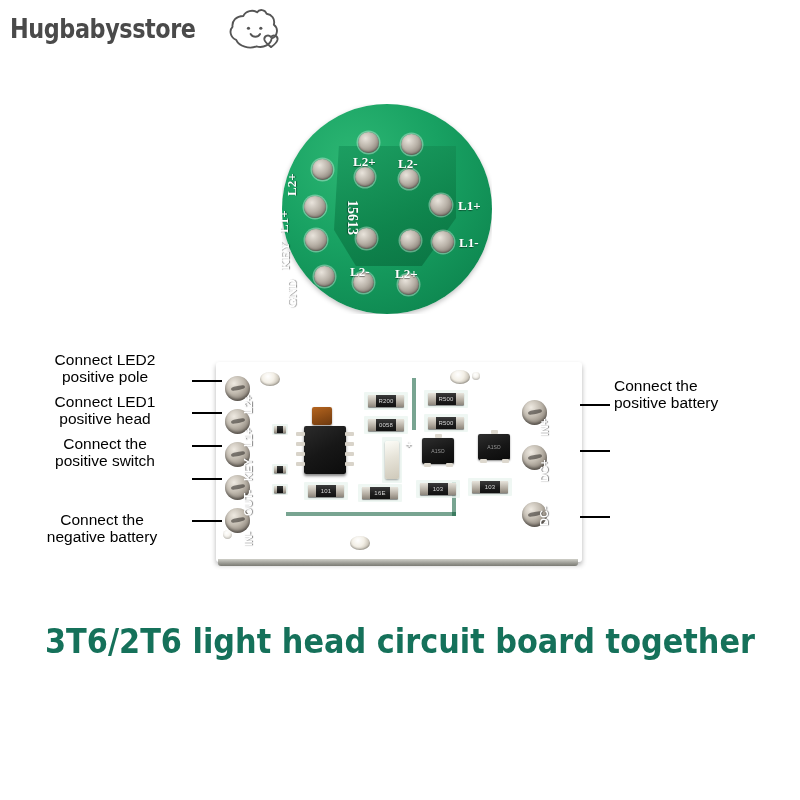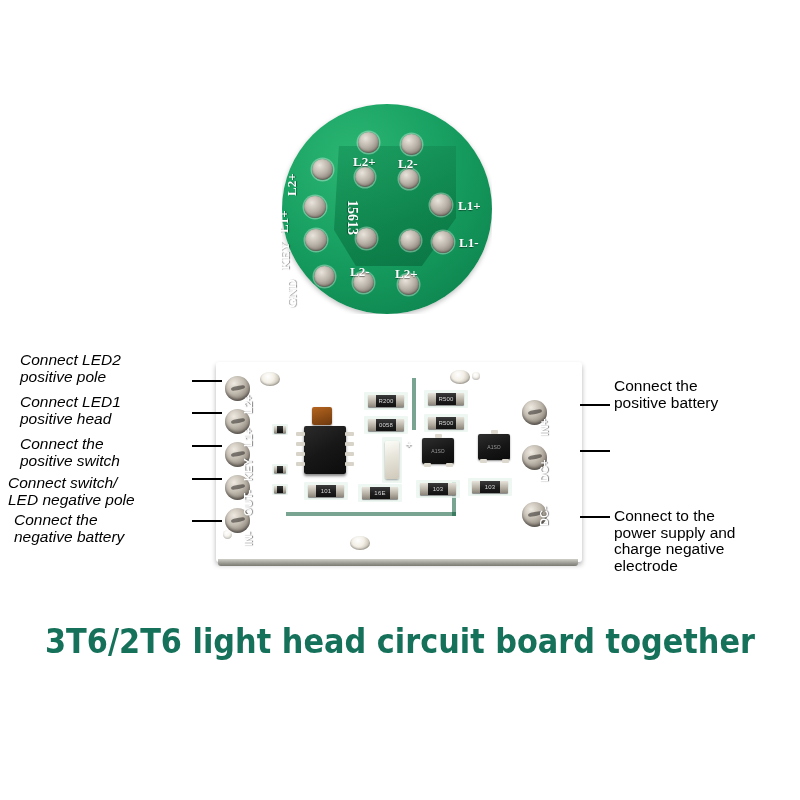--- a/index.html
+++ b/index.html
@@ -149,38 +149,50 @@
   .plus{
     position:absolute;color:#ffffff;font-weight:bold;font-size:11px;
     text-shadow:0 1px 1px rgba(0,0,0,.5);
   }
 
   
   .callout{
     position:absolute;font-size:15.5px;line-height:1.08;color:#000000;
     font-family:"Liberation Sans", sans-serif;white-space:pre-line;
   }
-  .callout.left{text-align:left;font-style:italic;}
+  .callout.left{text-align:center;}
   .callout.right{text-align:left;}
   .leader{position:absolute;height:2px;background:#000000;}
 
   
   .title{
     position:absolute;left:0;top:622px;width:800px;text-align:center;
     color:#15715a;font-weight:bold;font-size:33px;
     font-family:"DejaVu Sans", sans-serif;
     transform:scaleX(0.92);
     white-space:nowrap;
   }
 </style>
 </head>
 <body>
 
 <div id="stage">
 
+  <div class="logo">
+    <div class="logo-text">Hugbabysstore</div>
+    <svg class="logo-mark" viewBox="0 0 80 62">
+      <g fill="none" stroke="#555555" stroke-width="2.6" stroke-linecap="round" stroke-linejoin="round">
+        <path d="M56 10 C54 4 46 3 43 8 C37 4 27 6 24 13 C14 13 8 20 9 28 C4 33 6 43 14 46 C18 55 32 59 42 55 C52 58 62 52 63 44 C71 41 73 30 66 25 C68 17 63 11 56 10 Z"></path>
+        <circle cx="31" cy="30" r="2.2" fill="#555555" stroke="none"></circle>
+        <circle cx="48" cy="30" r="2.2" fill="#555555" stroke="none"></circle>
+        <path d="M34 38 C37 43 44 43 47 38"></path>
+        <path d="M62 42 C58 38 52 41 53 46 C54 50 60 54 62 56 C65 54 70 50 71 46 C72 41 66 38 62 42 Z"></path>
+      </g>
+    </svg>
+  </div>
 
   <div class="round-wrap">
     <div class="round-board"></div>
     <div class="round-notch"></div>
     <div class="round-inner-trace"></div>
 
     <div class="rpad" style="left:76px;top:28px;width:21px;height:21px;"></div>
     <div class="rpad" style="left:119px;top:30px;width:21px;height:21px;"></div>
     <div class="rpad" style="left:73px;top:63px;width:20px;height:20px;"></div>
     <div class="rpad" style="left:117px;top:65px;width:20px;height:20px;"></div>
@@ -354,35 +366,29 @@
   <div class="leader" style="left:192px;top:380px;width:30px;"></div>
 
   <div class="callout left" style="left:20px;top:394px;width:170px;">Connect LED1
 positive head</div>
   <div class="leader" style="left:192px;top:412px;width:30px;"></div>
 
   <div class="callout left" style="left:20px;top:436px;width:170px;">Connect the
 positive switch</div>
   <div class="leader" style="left:192px;top:445px;width:30px;"></div>
 
-  <div class="callout left" style="left:8px;top:475px;width:182px;">Connect switch/
-LED negative pole</div>
   <div class="leader" style="left:192px;top:478px;width:30px;"></div>
 
   <div class="callout left" style="left:14px;top:512px;width:176px;">Connect the
 negative battery</div>
   <div class="leader" style="left:192px;top:520px;width:30px;"></div>
 
   <div class="leader" style="left:580px;top:404px;width:30px;"></div>
   <div class="callout right" style="left:614px;top:378px;width:180px;">Connect the
 positive battery</div>
 
   <div class="leader" style="left:580px;top:450px;width:30px;"></div>
 
   <div class="leader" style="left:580px;top:516px;width:30px;"></div>
-  <div class="callout right" style="left:614px;top:508px;width:186px;">Connect to the
-power supply and
-charge negative
-electrode</div>
 
   <div class="title">3T6/2T6 light head circuit board together</div>
 
 </div>
 
 </body></html>

